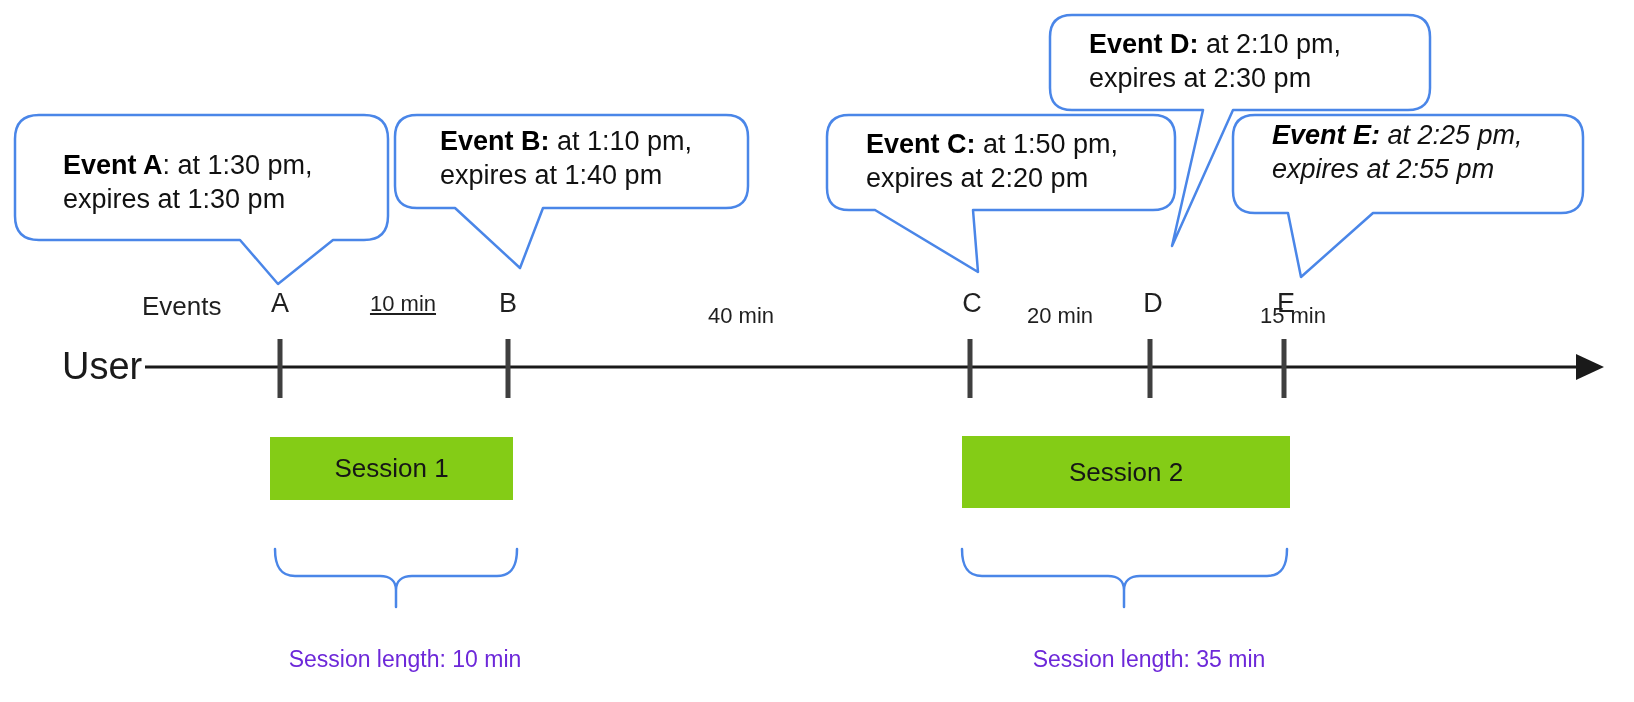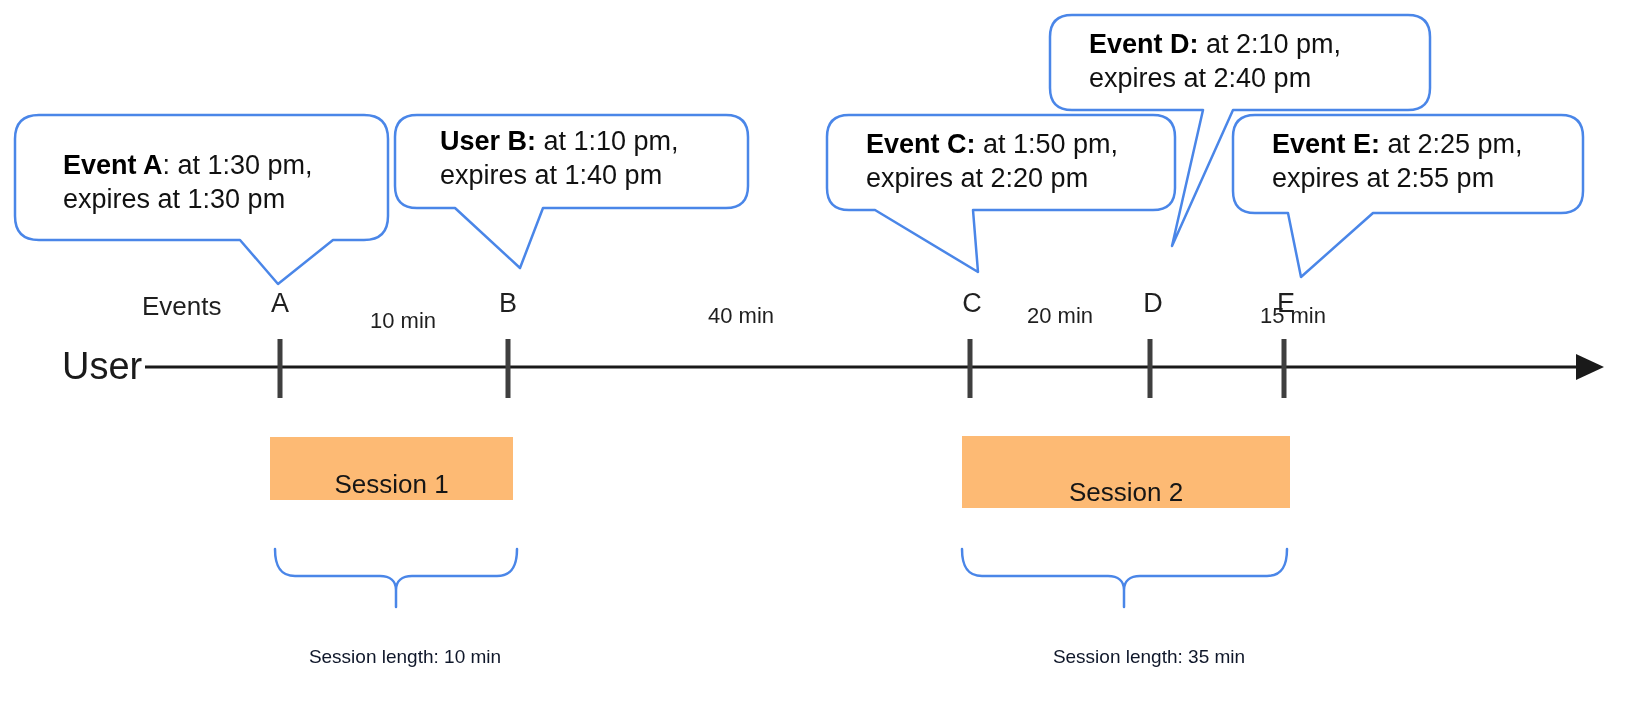--- a/index.html
+++ b/index.html
@@ -30,32 +30,32 @@
   }
   .interval-label{
     position:absolute;
     width:110px;
     text-align:center;
     font-size:22px;
     color:#1f1f1f;
   }
   .session-bar{
     position:absolute;
-    background:#fdba74;
+    background:#84cc16;
     display:flex;
-    align-items:flex-end;
+    align-items:center;
     justify-content:center;
     font-size:26px;
     color:#161616;
   }
   .session-length{
     position:absolute;
     transform:translateX(-50%);
-    font-size:19px;
-    color:#0f172a;
+    font-size:23px;
+    color:#6d28d9;
     white-space:nowrap;
   }
 </style>
 </head>
 <body>
 
 <div class="canvas">
 
   <svg class="shapes" width="1634" height="702" viewBox="0 0 1634 702">
 
@@ -76,46 +76,46 @@
 
     <path d="M 275,549 C 275,564 279,576 295,576 L 380,576 C 390,576 396,581 396,590 L 396,607 M 517,549 C 517,564 513,576 497,576 L 412,576 C 402,576 396,581 396,590 L 396,607" fill="none" stroke="#4a86e8" stroke-width="2.5" stroke-linecap="round"></path>
     <path d="M 962,549 C 962,564 966,576 982,576 L 1108,576 C 1118,576 1124,581 1124,590 L 1124,607 M 1287,549 C 1287,564 1283,576 1267,576 L 1140,576 C 1130,576 1124,581 1124,590 L 1124,607" fill="none" stroke="#4a86e8" stroke-width="2.5" stroke-linecap="round"></path>
   </svg>
 
   <div class="bubble-text" style="left:63px;top:148px;">
     <div><span class="bold">Event A</span><span>: at 1:30 pm,</span></div>
     <div>expires at 1:30 pm</div>
   </div>
   <div class="bubble-text" style="left:440px;top:124px;">
-    <div><span class="bold">User B:</span><span> at 1:10 pm,</span></div>
+    <div><span class="bold">Event B:</span><span> at 1:10 pm,</span></div>
     <div>expires at 1:40 pm</div>
   </div>
   <div class="bubble-text" style="left:866px;top:127px;">
     <div><span class="bold">Event C:</span><span> at 1:50 pm,</span></div>
     <div>expires at 2:20 pm</div>
   </div>
   <div class="bubble-text" style="left:1089px;top:27px;">
     <div><span class="bold">Event D:</span><span> at 2:10 pm,</span></div>
-    <div>expires at 2:40 pm</div>
+    <div>expires at 2:30 pm</div>
   </div>
-  <div class="bubble-text" style="left:1272px;top:127px;">
+  <div class="bubble-text" style="left:1272px;top:118px;font-style:italic;">
     <div><span class="bold">Event E:</span><span> at 2:25 pm,</span></div>
     <div>expires at 2:55 pm</div>
   </div>
 
   <div class="axis-label" style="left:142px;top:291px;">Events</div>
   <div class="user-label" style="left:62px;top:345px;">User</div>
 
   <div class="tick-letter" style="left:258px;top:288px;">A</div>
   <div class="tick-letter" style="left:486px;top:288px;">B</div>
   <div class="tick-letter" style="left:950px;top:288px;">C</div>
   <div class="tick-letter" style="left:1131px;top:288px;">D</div>
   <div class="tick-letter" style="left:1264px;top:288px;">E</div>
 
-  <div class="interval-label" style="left:348px;top:308px;">10 min</div>
+  <div class="interval-label" style="left:348px;top:291px;text-decoration:underline;">10 min</div>
   <div class="interval-label" style="left:686px;top:303px;">40 min</div>
   <div class="interval-label" style="left:1005px;top:303px;">20 min</div>
   <div class="interval-label" style="left:1216px;top:303px;text-align:right;">15 min</div>
 
   <div class="session-bar" style="left:270px;top:437px;width:243px;height:63px;">
     <span>Session 1</span>
   </div>
   <div class="session-bar" style="left:962px;top:436px;width:328px;height:72px;">
     <span>Session 2</span>
   </div>

